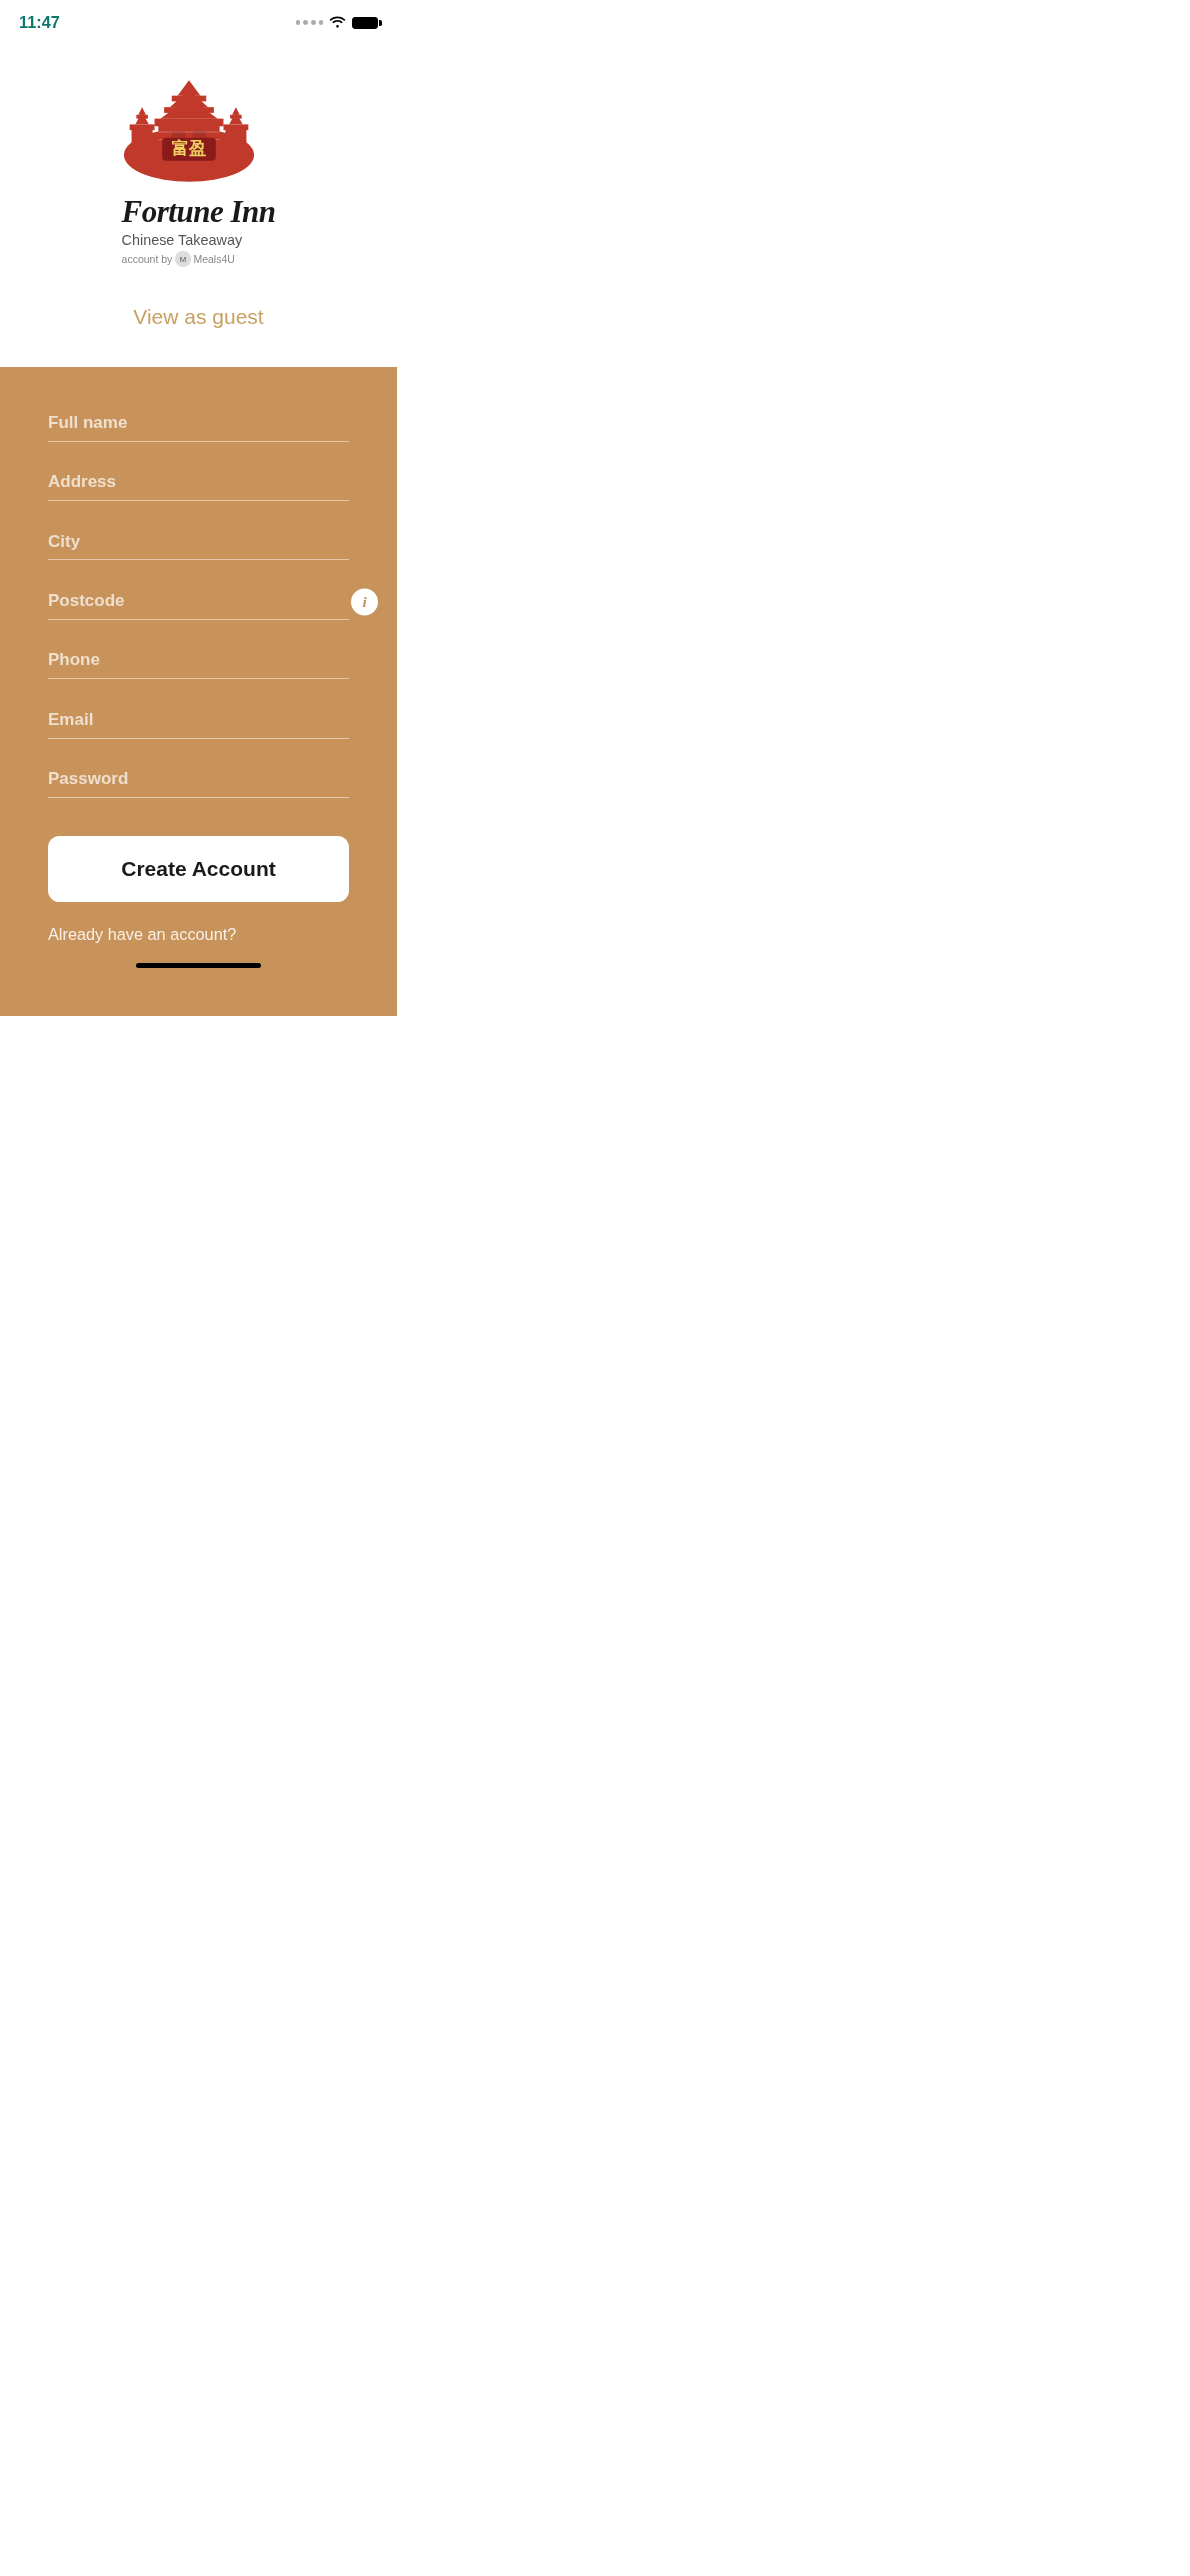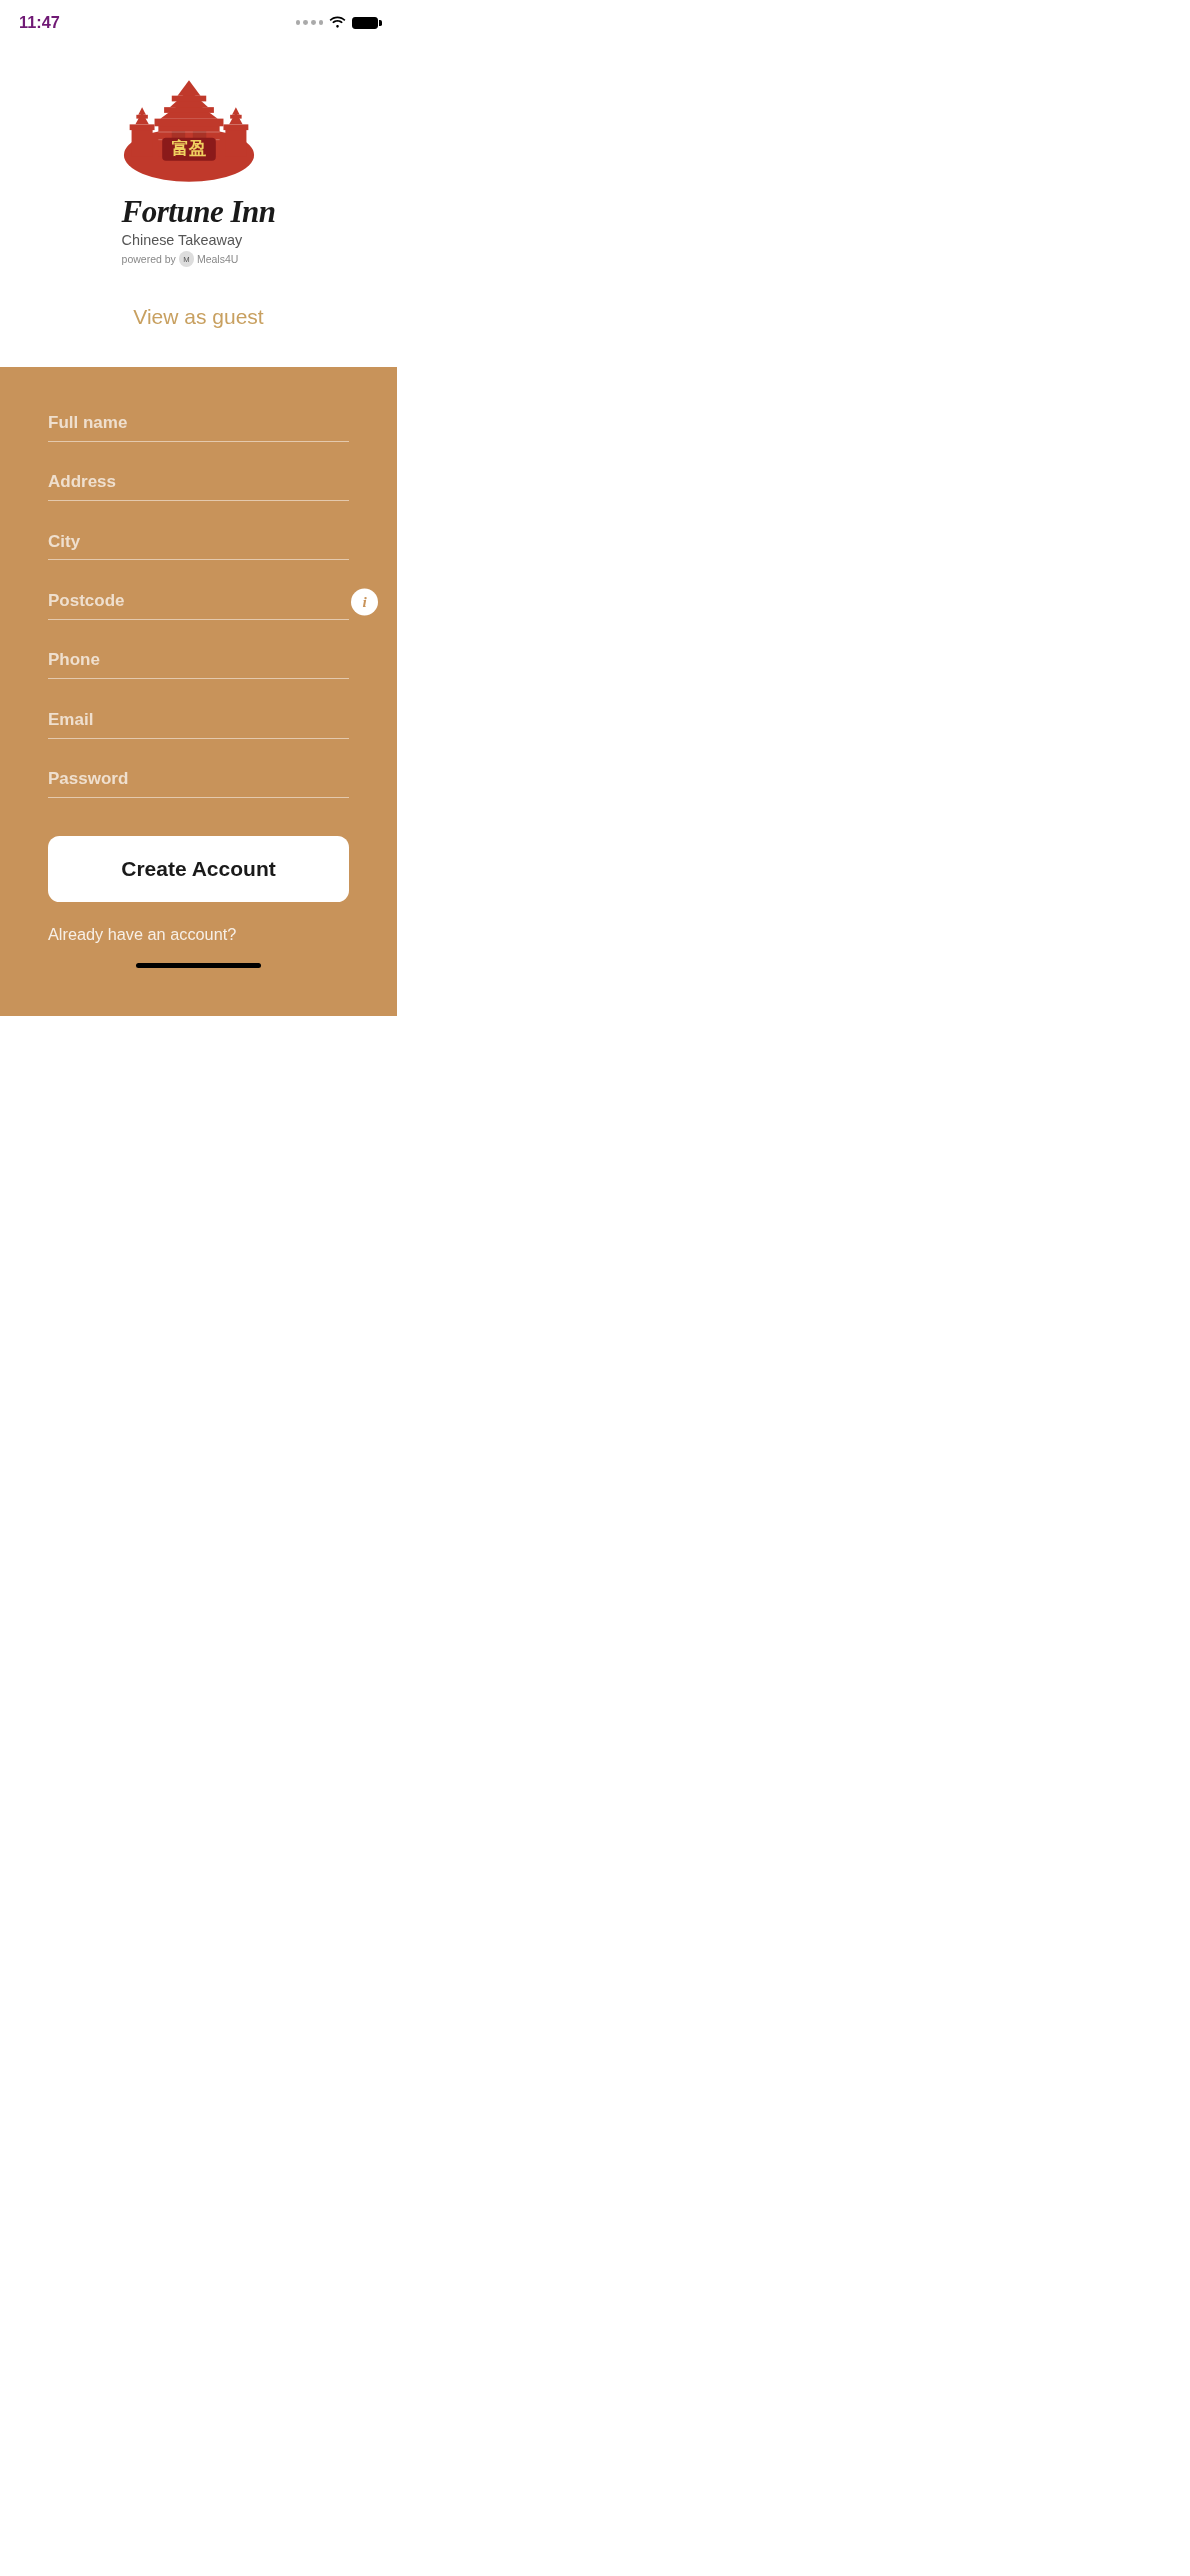--- a/index.html
+++ b/index.html
@@ -17,21 +17,21 @@
     .status-bar {
       display: flex;
       justify-content: space-between;
       align-items: center;
       padding: 13.4px 19px 7.7px 19px;
       background: #fff;
     }
     .status-time {
       font-size: 16.3px;
       font-weight: 700;
-      color: #701a75;
+      color: #0f766e;
     }
     .status-icons {
       display: flex;
       align-items: center;
       gap: 5.8px;
     }
     .dots-icon {
       display: flex; gap: 2.9px; align-items: center;
     }
     .dot { width: 4.8px; height: 4.8px; border-radius: 50%; background: #aaa; }
@@ -256,21 +256,21 @@
       <text x="70" y="99" text-anchor="middle" fill="#f0d060" font-size="18" font-weight="bold" font-family="serif">富盈</text>
 
       <line x1="38" y1="76" x2="102" y2="76" stroke="rgba(255,255,255,0.3)" stroke-width="1"></line>
       <line x1="38" y1="84" x2="42" y2="84" stroke="rgba(255,255,255,0.3)" stroke-width="1"></line>
       <line x1="98" y1="84" x2="102" y2="84" stroke="rgba(255,255,255,0.3)" stroke-width="1"></line>
     </svg>
 
     <span class="brand-name">Fortune Inn</span>
     <span class="brand-subtitle">Chinese Takeaway</span>
     <div class="powered-by">
-      <span>powered by</span>
+      <span>account by</span>
       <span class="meals4u-logo">M</span>
       <span>Meals4U</span>
     </div>
   </div>
 
   <span class="guest-link">View as guest</span>
 </div>
 
 <div class="bottom-section">
 

